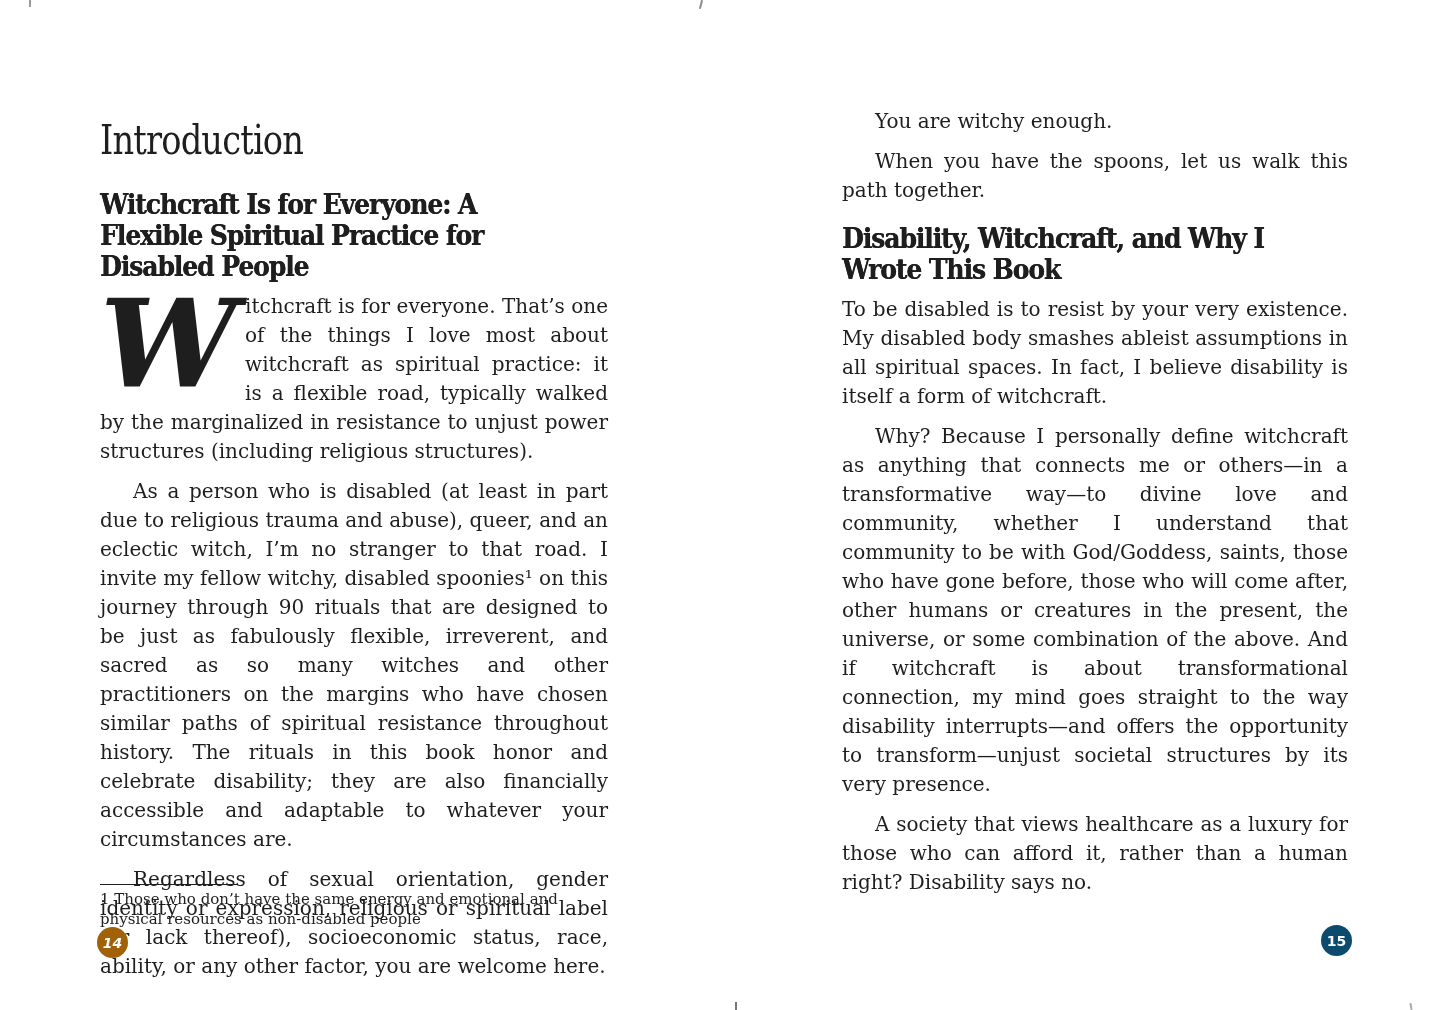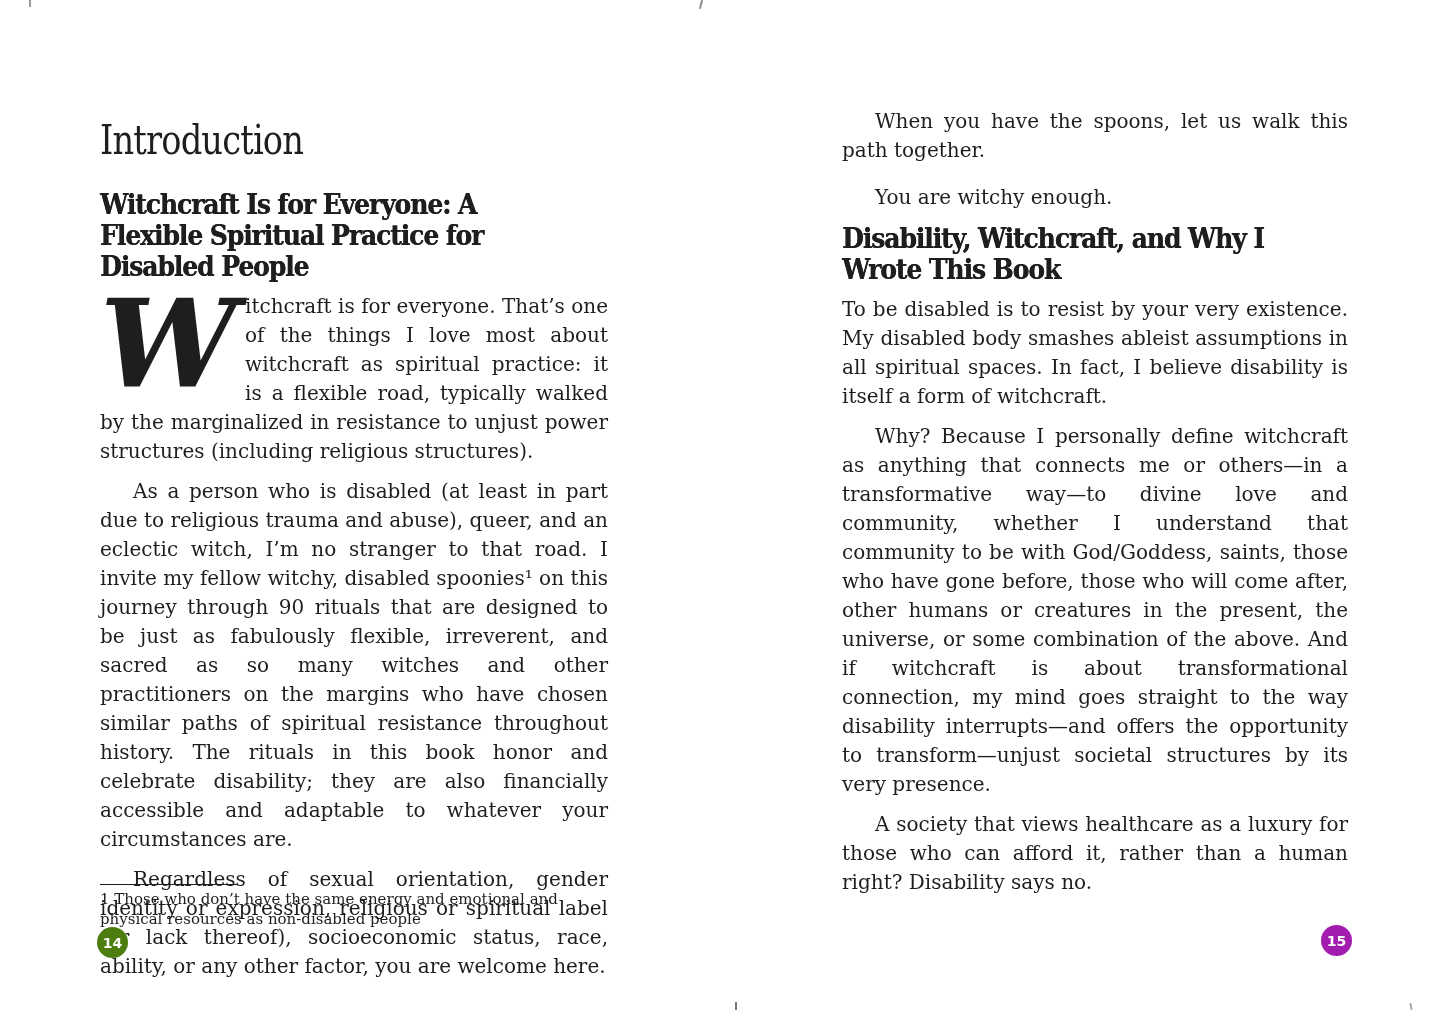--- a/index.html
+++ b/index.html
@@ -111,35 +111,35 @@
   <p class="bodytext indent">As a person who is disabled (at least in part due to religious trauma and abuse), queer, and an eclectic witch, I’m no stranger to that road. I invite my fellow witchy, disabled spoonies¹ on this journey through 90 rituals that are designed to be just as fabulously flexible, irreverent, and sacred as so many witches and other practitioners on the margins who have chosen similar paths of spiritual resistance throughout history. The rituals in this book honor and celebrate disability; they are also financially accessible and adaptable to whatever your circumstances are.</p>
 
   <p class="bodytext indent">Regardless of sexual orientation, gender identity or expression, religious or spiritual label (or lack thereof), socioeconomic status, race, ability, or any other factor, you are welcome here.</p>
 </div>
 
 <div class="footnote-block">
   <div class="footnote-rule"></div>
   <p class="footnote-text">1 Those who don’t have the same energy and emotional and physical resources as non-disabled people</p>
 </div>
 
-<div class="page-badge badge-left" style="background: #4d7c0f; color: rgb(255, 255, 255);">14</div>
+<div class="page-badge badge-left" style="background: #a16207; color: rgb(255, 255, 255); font-style: italic;">14</div>
 
 <div class="page-col col-right">
+  <p class="bodytext indent">You are witchy enough.</p>
+
   <p class="bodytext indent" style="margin-bottom: 18px;">When you have the spoons, let us walk this path together.</p>
-
-  <p class="bodytext indent">You are witchy enough.</p>
 
   <h2 class="section-heading">Disability, Witchcraft, and Why I Wrote This Book</h2>
 
   <p class="bodytext noindent">To be disabled is to resist by your very existence. My disabled body smashes ableist assumptions in all spiritual spaces. In fact, I believe disability is itself a form of witchcraft.</p>
 
   <p class="bodytext indent">Why? Because I personally define witchcraft as anything that connects me or others—in a transformative way—to divine love and community, whether I understand that community to be with God/Goddess, saints, those who have gone before, those who will come after, other humans or creatures in the present, the universe, or some combination of the above. And if witchcraft is about transformational connection, my mind goes straight to the way disability interrupts—and offers the opportunity to transform—unjust societal structures by its very presence.</p>
 
 
   <p class="bodytext indent">A society that views healthcare as a luxury for those who can afford it, rather than a human right? Disability says no.</p>
 </div>
 
-<div class="page-badge badge-right" style="background: #a21caf; color: rgb(255, 255, 255);">15</div>
+<div class="page-badge badge-right" style="background: #0c4a6e; color: rgb(255, 255, 255);">15</div>
 
 <div class="edge-mark mark-tl"></div>
 <div class="edge-mark mark-tc"></div>
 <div class="edge-mark mark-bc"></div>
 <div class="edge-mark mark-br"></div>
 
 </body></html>

